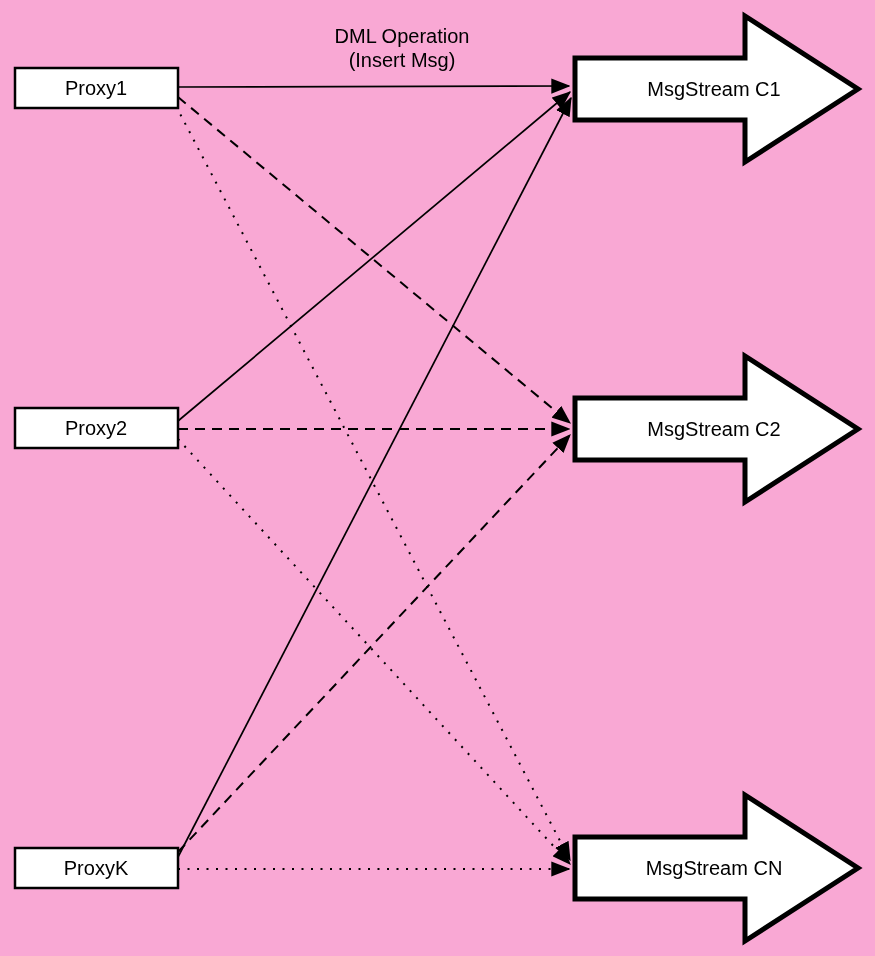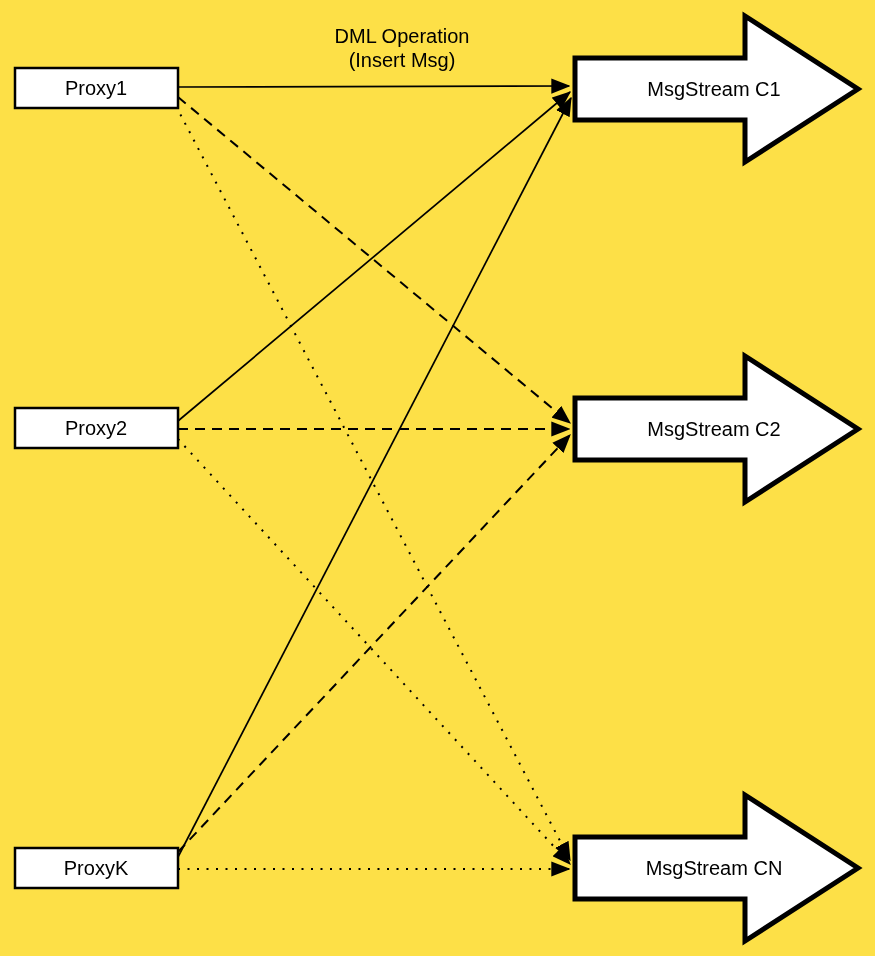--- a/index.html
+++ b/index.html
@@ -8,21 +8,21 @@
     background: #ffffff;
     width: 875px;
     height: 956px;
     overflow: hidden;
     font-family: "Liberation Sans", sans-serif;
   }
   .canvas-wrap {
     position: relative;
     width: 875px;
     height: 956px;
-    background: #fde047;
+    background: #f9a8d4;
   }
   svg { display: block; }
   text {
     font-family: "Liberation Sans", sans-serif;
     fill: #000000;
   }
   .node-label { font-size: 20px; }
   .title-label { font-size: 20px; }
   .edge-solid  { stroke: #000000; stroke-width: 1.7; fill: none; }
   .edge-dashed { stroke: #000000; stroke-width: 2;   fill: none; stroke-dasharray: 10 7; }

